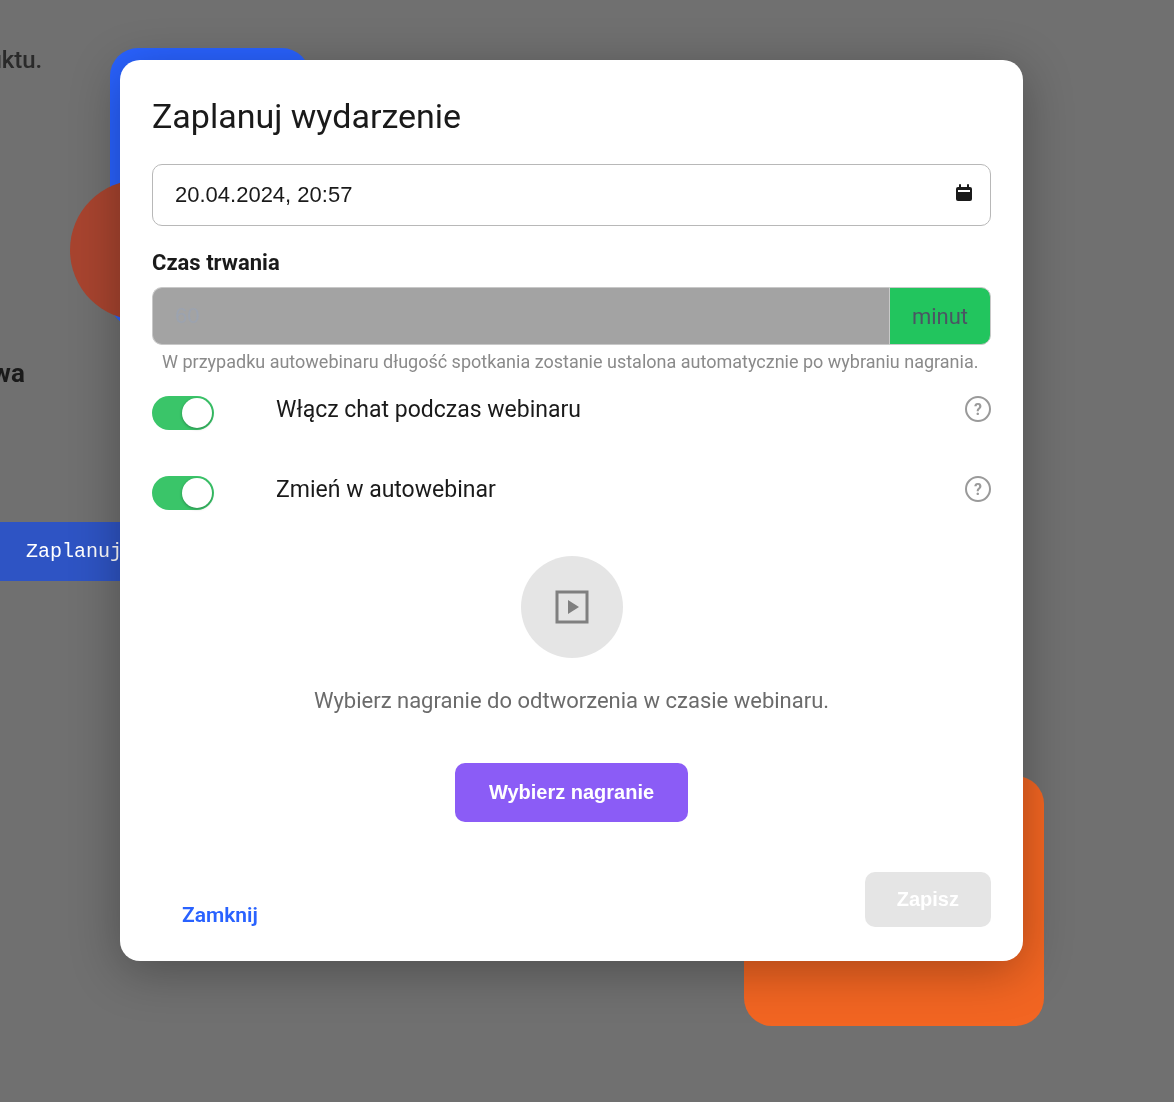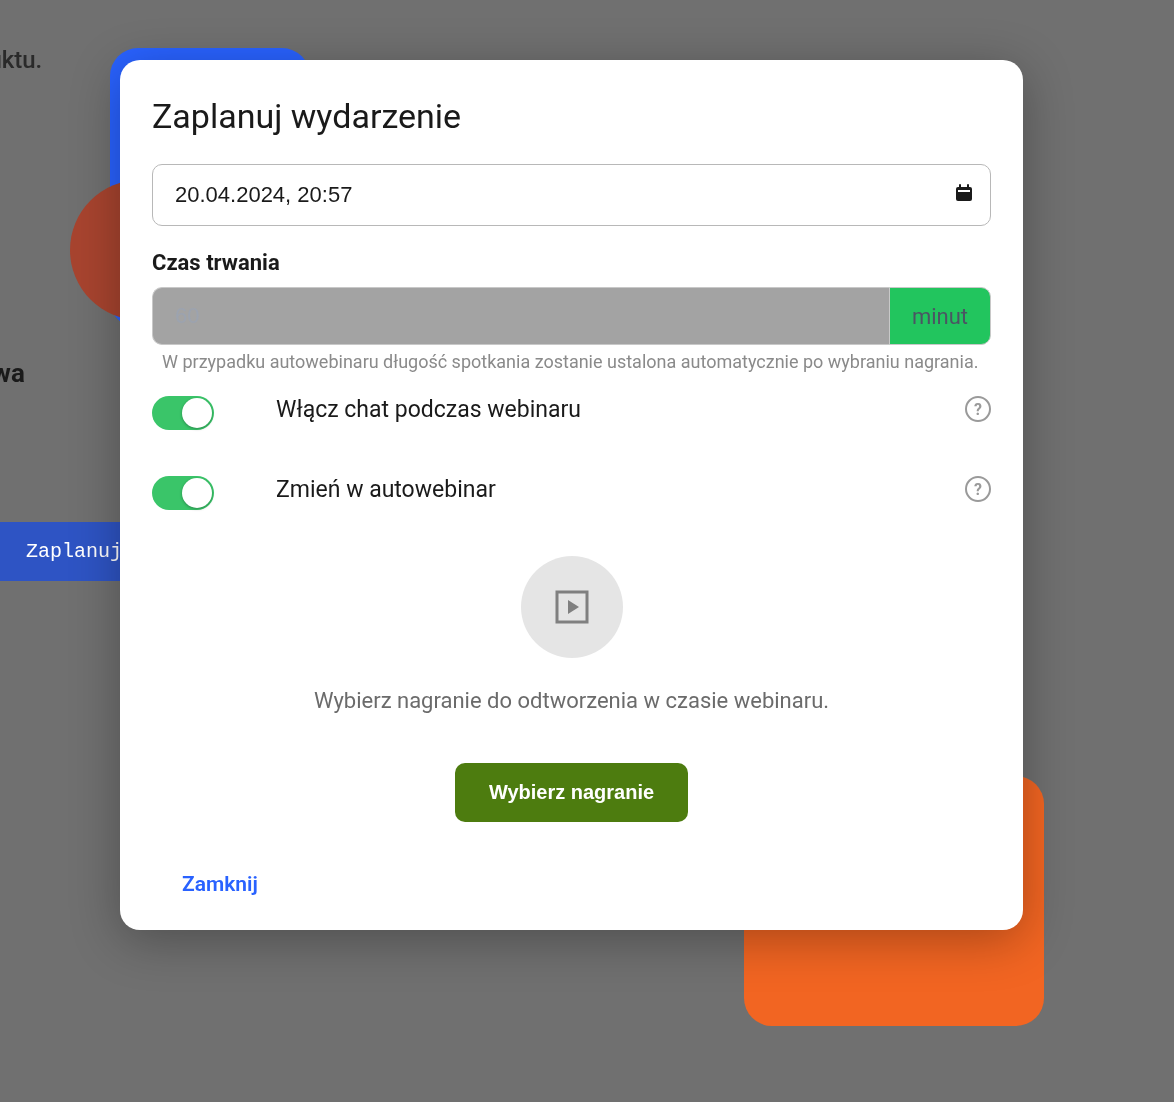--- a/index.html
+++ b/index.html
@@ -213,21 +213,21 @@
       display: flex;
       align-items: center;
       justify-content: center;
     }
     .recording-text {
       font-size: 22px;
       color: #6b6b6b;
       margin-bottom: 50px;
     }
     .select-recording-btn {
-      background: #4d7c0f;
+      background: #8b5cf6;
       color: #fff;
       border: none;
       padding: 18px 34px;
       border-radius: 10px;
       font-size: 20px;
       font-weight: 600;
       cursor: pointer;
     }
     
     .modal-footer {
@@ -309,14 +309,15 @@
         <rect x="3" y="3" width="30" height="30" stroke="#808080" stroke-width="3" fill="none"></rect>
         <path d="M14 11 L25 18 L14 25 Z" fill="#808080"></path>
       </svg>
     </div>
     <div class="recording-text">Wybierz nagranie do odtworzenia w czasie webinaru.</div>
     <button class="select-recording-btn">Wybierz nagranie</button>
   </div>
 
   <div class="modal-footer">
     <span class="close-link">Zamknij</span>
+    <button class="save-btn">Zapisz</button>
   </div>
 </div>
 
 </body></html>

